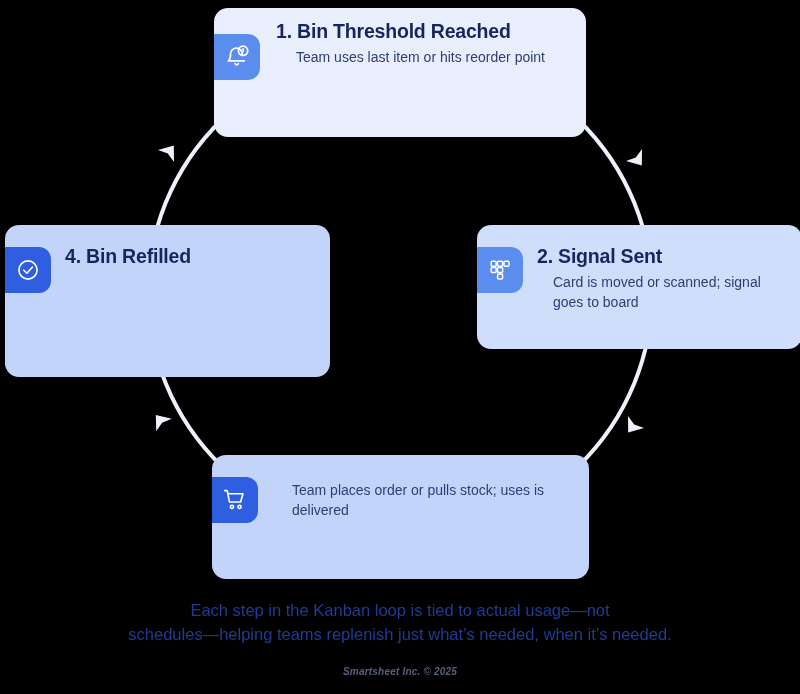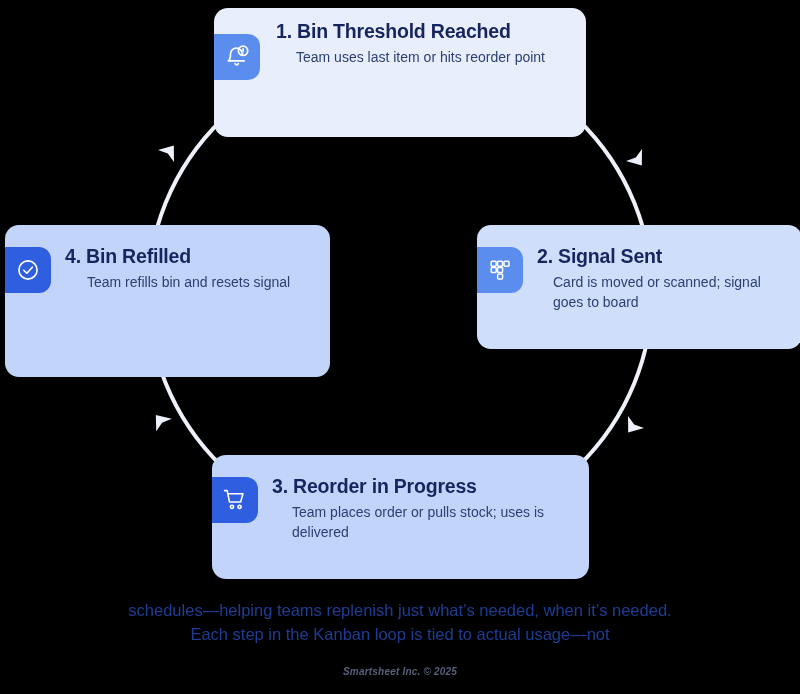--- a/index.html
+++ b/index.html
@@ -121,38 +121,36 @@
 
   <div class="card" id="card3">
     <div class="badge">
       <svg class="icn" width="26" height="26" viewBox="0 0 24 24" fill="none" stroke="#ffffff" stroke-width="1.5" stroke-linecap="round" stroke-linejoin="round">
         <path d="M2.4 3.4h2.4l2.1 10.4h10.3l2.1-7.6H5.6"></path>
         <circle cx="9.2" cy="18.3" r="1.5"></circle>
         <circle cx="16.2" cy="18.3" r="1.5"></circle>
       </svg>
     </div>
     <div class="card-body">
-      <div class="card-title">3. Reorder in Progress</div>
       <div class="card-desc">Team places order or pulls stock; uses is delivered</div>
     </div>
   </div>
 
   <div class="card" id="card4">
     <div class="badge">
       <svg class="icn" width="26" height="26" viewBox="0 0 24 24" fill="none" stroke="#ffffff" stroke-width="1.5" stroke-linecap="round" stroke-linejoin="round">
         <circle cx="12" cy="12" r="8.4"></circle>
         <path d="M8.1 12.2l2.8 2.8 5.1-5.6"></path>
       </svg>
     </div>
     <div class="card-body">
       <div class="card-title">4. Bin Refilled</div>
-      <div class="card-desc">Team refills bin and resets signal</div>
     </div>
   </div>
 
   <div id="caption">
+    <div>Each step in the Kanban loop is tied to actual usage—not</div>
     <div>schedules—helping teams replenish just what’s needed, when it’s needed.</div>
-    <div>Each step in the Kanban loop is tied to actual usage—not</div>
   </div>
 
   <div id="footer">Smartsheet Inc. © 2025</div>
 
 </div>
 
 </body></html>

